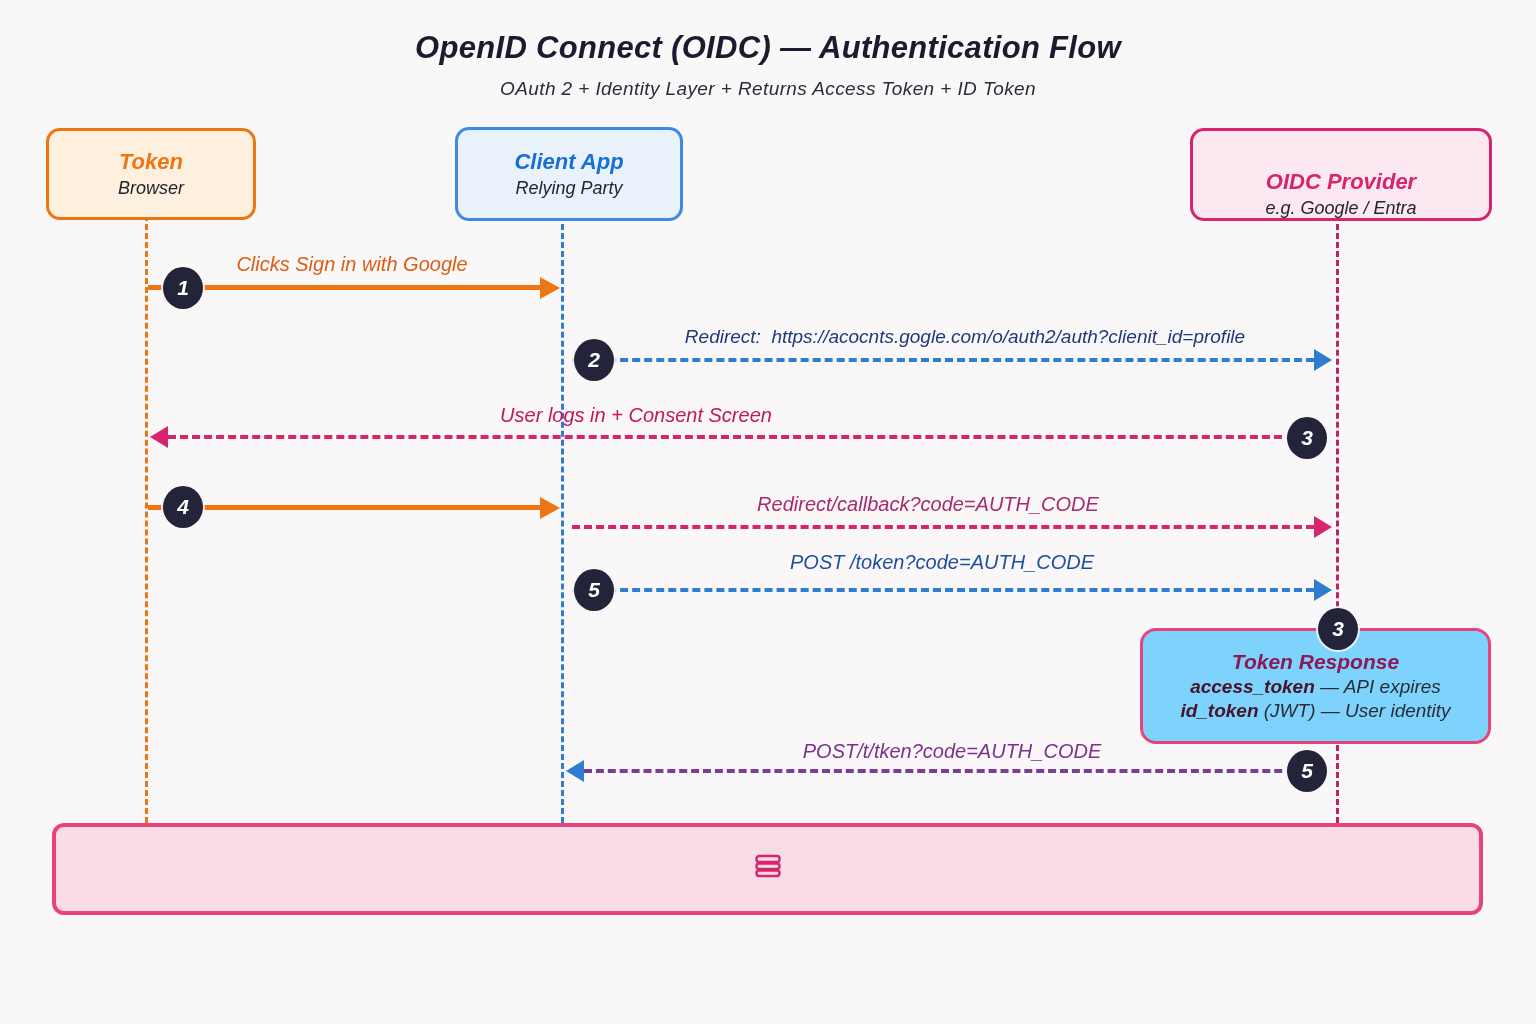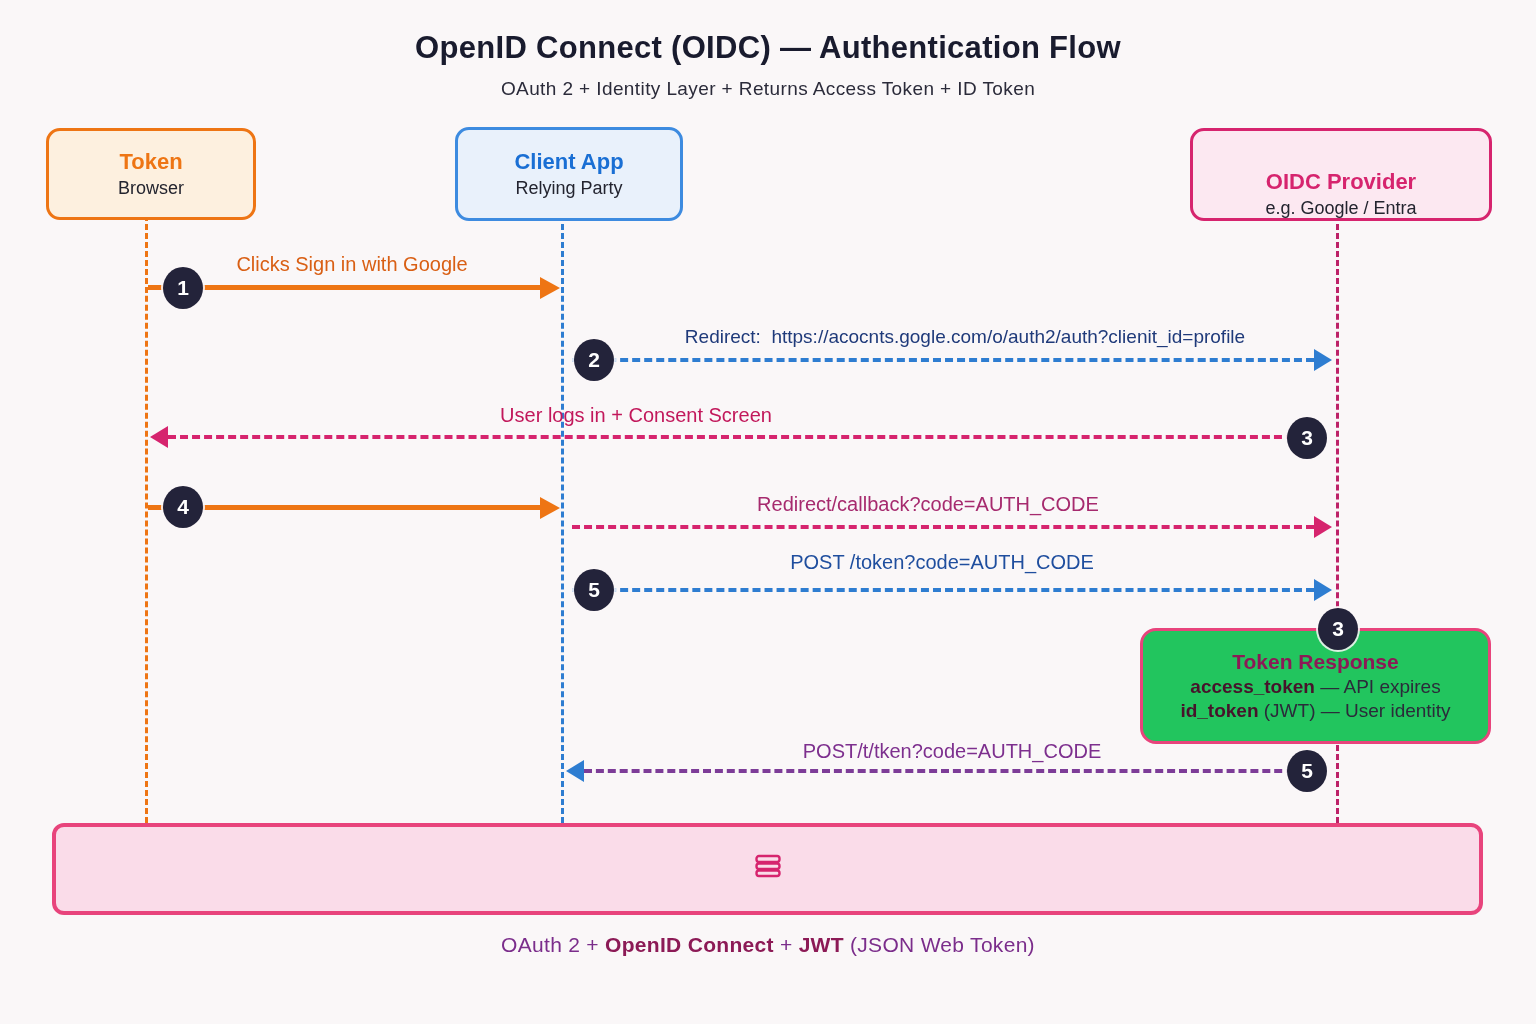--- a/index.html
+++ b/index.html
@@ -1,19 +1,20 @@
 <!DOCTYPE html>
 <html style="--bg: #faf7f8; --ink: #191b2e; --body-dark: #2b2b3a; --orange: #ee7514; --orange-bg: #fdf0df; --orange-text: #d95f14; --blue: #3d8be0; --blue-bg: #e9f1fb; --blue-text: #1a6fd4; --navy: #1f3a7a; --crimson: #d6246e; --pink-bg: #fce8f1; --pink-panel: #fadce9; --pink-border: #e8447c; --maroon: #8e2449; --purple: #7d3c98; --purple-text: #7b2d8b; --magenta-text: #a62a6e; --circle: #23233a; --tr-title: #8c1a56; --tr-key: #47132b;"><head>
 <meta charset="utf-8">
 <style>
   html,body{margin:0;padding:0;}
   .page{
     position:relative; width:1536px; height:1024px;
     background:var(--bg); overflow:hidden;
     font-family:"Liberation Sans", sans-serif;
+    font-style:italic;
   }
   .title{
     position:absolute; left:0; top:30px; width:1536px; text-align:center;
     font-size:31px; font-weight:bold; color:var(--ink); letter-spacing:.3px;
   }
   .subtitle{
     position:absolute; left:0; top:78px; width:1536px; text-align:center;
     font-size:19px; color:var(--body-dark); letter-spacing:.4px;
   }
   .actor{
@@ -51,21 +52,21 @@
   }
   .num{
     position:absolute; width:40px; height:42px; border-radius:50%;
     background:var(--circle); color:#fff; font-weight:bold; font-size:21px;
     display:flex; align-items:center; justify-content:center;
     transform:translate(-50%,-50%); z-index:5;
     box-shadow:0 0 0 2px rgba(250,247,248,.85);
   }
   .token-box{
     position:absolute; left:1140px; top:628px; width:345px; height:110px;
-    background:#22c55e; border:3px solid var(--pink-border); border-radius:16px; z-index:4;
+    background:#7dd3fc; border:3px solid var(--pink-border); border-radius:16px; z-index:4;
     display:flex; flex-direction:column; align-items:center; justify-content:center; gap:2px;
   }
   .token-box .t-title{font-size:21px; font-weight:bold; color:var(--tr-title);}
   .token-box .t-line{font-size:19px; color:var(--body-dark); white-space:pre;}
   .token-box .t-key{font-weight:bold; color:var(--tr-key);margin-top:39px;}
   .payload-box{
     position:absolute; left:52px; top:823px; width:1431px; height:92px;
     background:var(--pink-panel); border:4px solid var(--pink-border); border-radius:12px; z-index:4;
     box-sizing:border-box; display:flex; flex-direction:column; align-items:center; justify-content:center; gap:6px;
   }
@@ -155,15 +156,14 @@
       <span>
         <svg width="26" height="24" viewBox="0 0 26 24" fill="none">
           <rect x="1.5" y="2" width="23" height="6" rx="2.5" stroke="#d6246e" stroke-width="2.4"></rect>
           <rect x="1.5" y="9.5" width="23" height="5.5" rx="2.5" stroke="#d6246e" stroke-width="2.4"></rect>
           <rect x="1.5" y="16.5" width="23" height="5.5" rx="2.5" stroke="#d6246e" stroke-width="2.4"></rect>
         </svg>
       </span>
     </div>
   </div>
 
-  <div class="footer"><span>OAuth 2 + </span><b>OpenID Connect</b><span> + </span><b>JWT</b><span> (JSON Web Token)</span></div>
 
 </div>
 
 </body></html>

